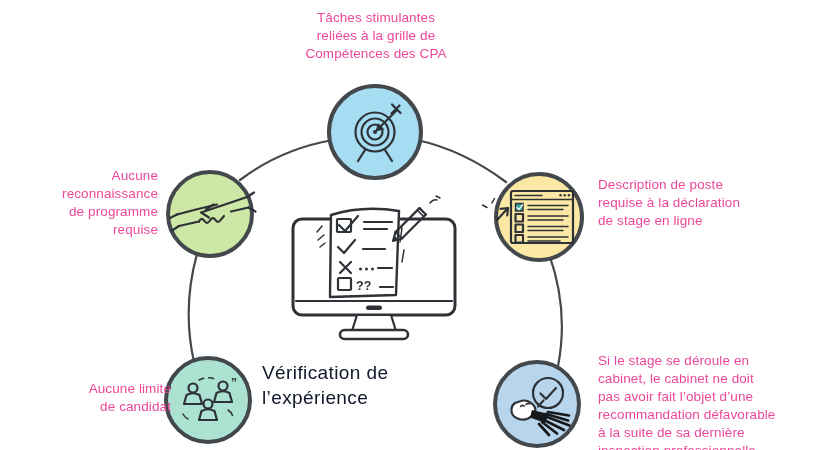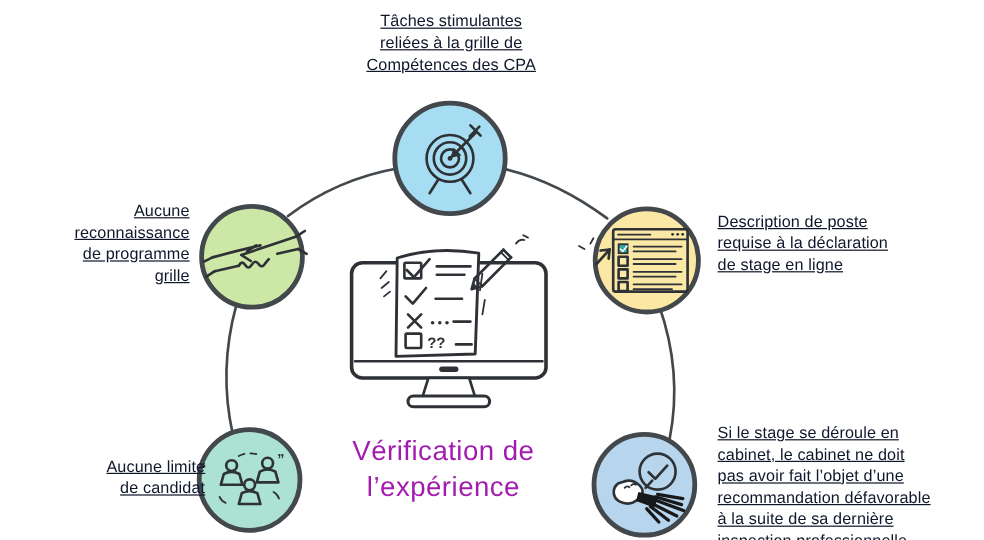--- a/index.html
+++ b/index.html
@@ -8,26 +8,26 @@
   svg{position:absolute;left:0;top:0;}
   .ring{fill:none;stroke:#43484c;stroke-width:2.2;stroke-linecap:round;}
   .node{stroke:#43484c;stroke-width:4;}
   .ink{fill:none;stroke:#2e3236;stroke-width:2.2;stroke-linecap:round;stroke-linejoin:round;}
   .ink-thin{fill:none;stroke:#2e3236;stroke-width:1.5;stroke-linecap:round;}
   .ink-fill{fill:#2e3236;stroke:none;}
   .blackfill{fill:#17181a;stroke:none;}
   .blackline{fill:none;stroke:#17181a;stroke-width:2.7;stroke-linecap:round;}
   .white-shape{fill:#ffffff;}
   .qt{font-family:"Liberation Sans",sans-serif;font-weight:bold;fill:#2e3236;}
-  .label{position:absolute;color:#0f172a;font-size:13.5px;line-height:1.33;
-         white-space:pre-line;letter-spacing:0.1px;text-decoration:underline;}
+  .label{position:absolute;color:#ec4899;font-size:13.5px;line-height:1.33;
+         white-space:pre-line;letter-spacing:0.1px;}
   .label.right{text-align:right;}
   .label.center{text-align:center;}
-  .page-title{position:absolute;color:#a21caf;font-size:23px;line-height:1.32;
-              text-align:center;white-space:pre-line;letter-spacing:0.4px;}
+  .page-title{position:absolute;color:#0f172a;font-size:19px;line-height:1.32;
+              text-align:left;white-space:pre-line;letter-spacing:0.4px;}
 </style>
 </head>
 <body>
 
 <div id="stage">
 
   <svg width="820" height="450" viewBox="0 0 820 450">
 
     <g>
       <path class="ring" d="M194,362 Q182,308 197,254"></path>
@@ -164,21 +164,21 @@
     </g>
   </svg>
 
   <div class="label center" style="left:290px;top:9px;width:172px;">Tâches stimulantes
 reliées à la grille de
 Compétences des CPA</div>
 
   <div class="label right" style="left:26px;top:167px;width:132px;">Aucune
 reconnaissance
 de programme
-grille</div>
+requise</div>
 
   <div class="label right" style="left:49px;top:380px;width:122px;">Aucune limite
 de candidat</div>
 
   <div class="label" style="left:598px;top:176px;width:180px;">Description de poste
 requise à la déclaration
 de stage en ligne</div>
 
   <div class="label" style="left:598px;top:352px;width:220px;">Si le stage se déroule en
 cabinet, le cabinet ne doit

